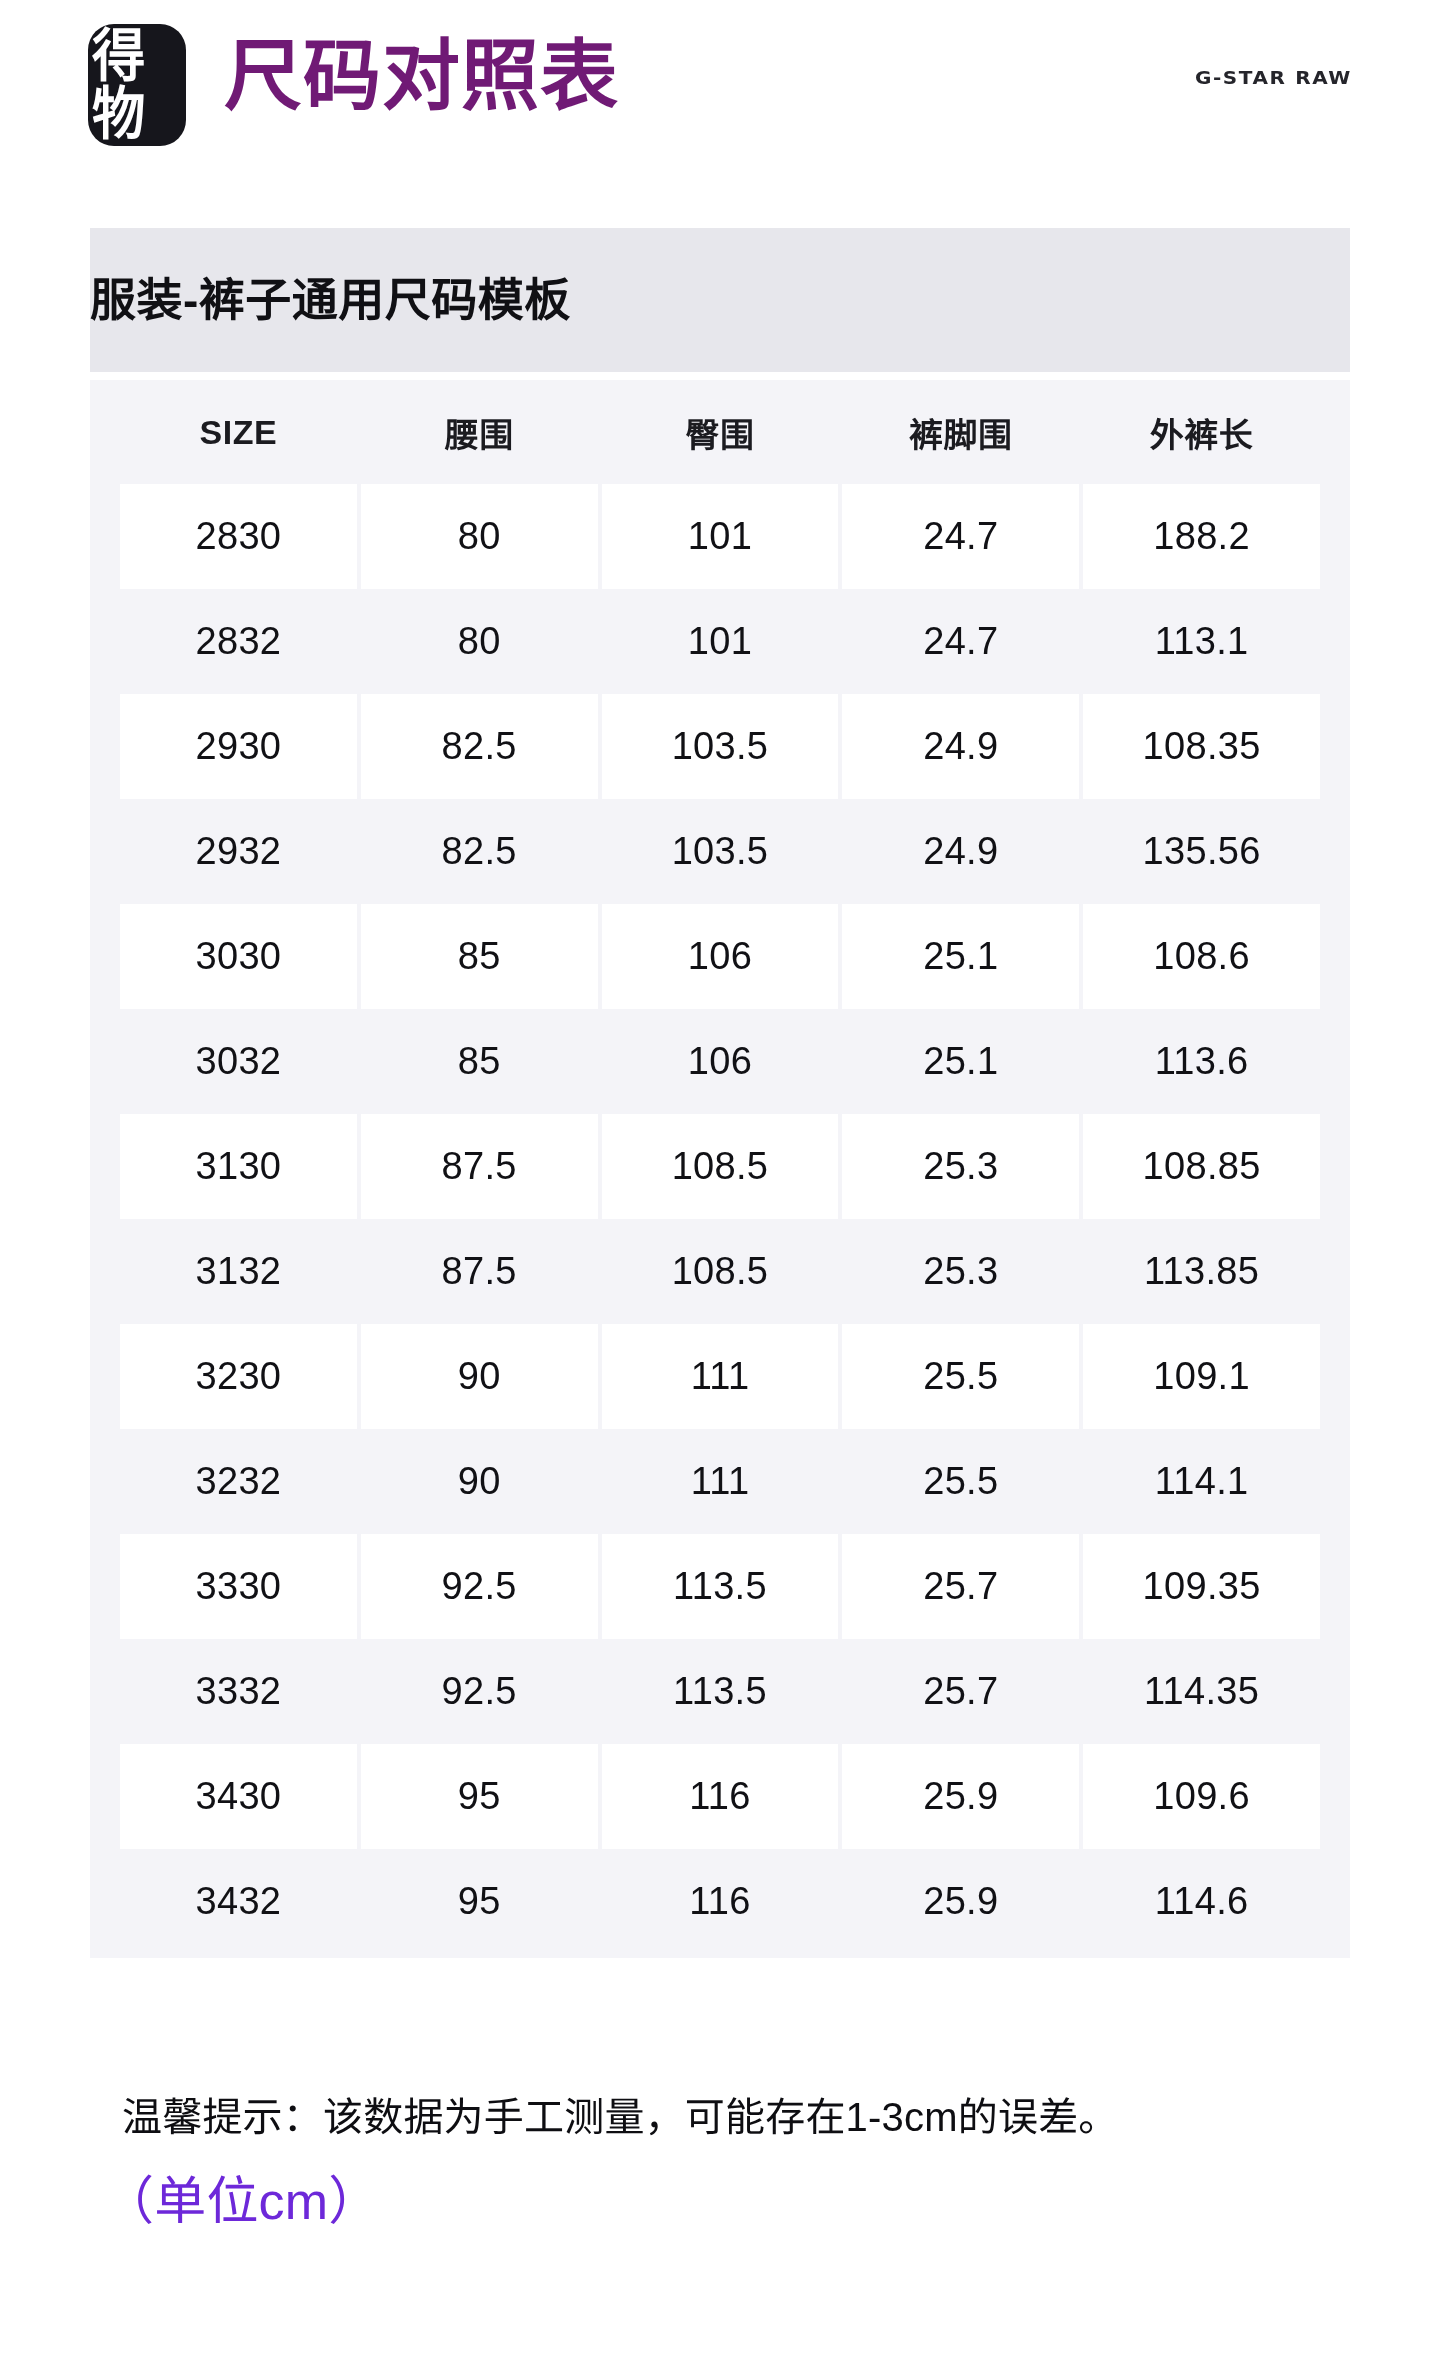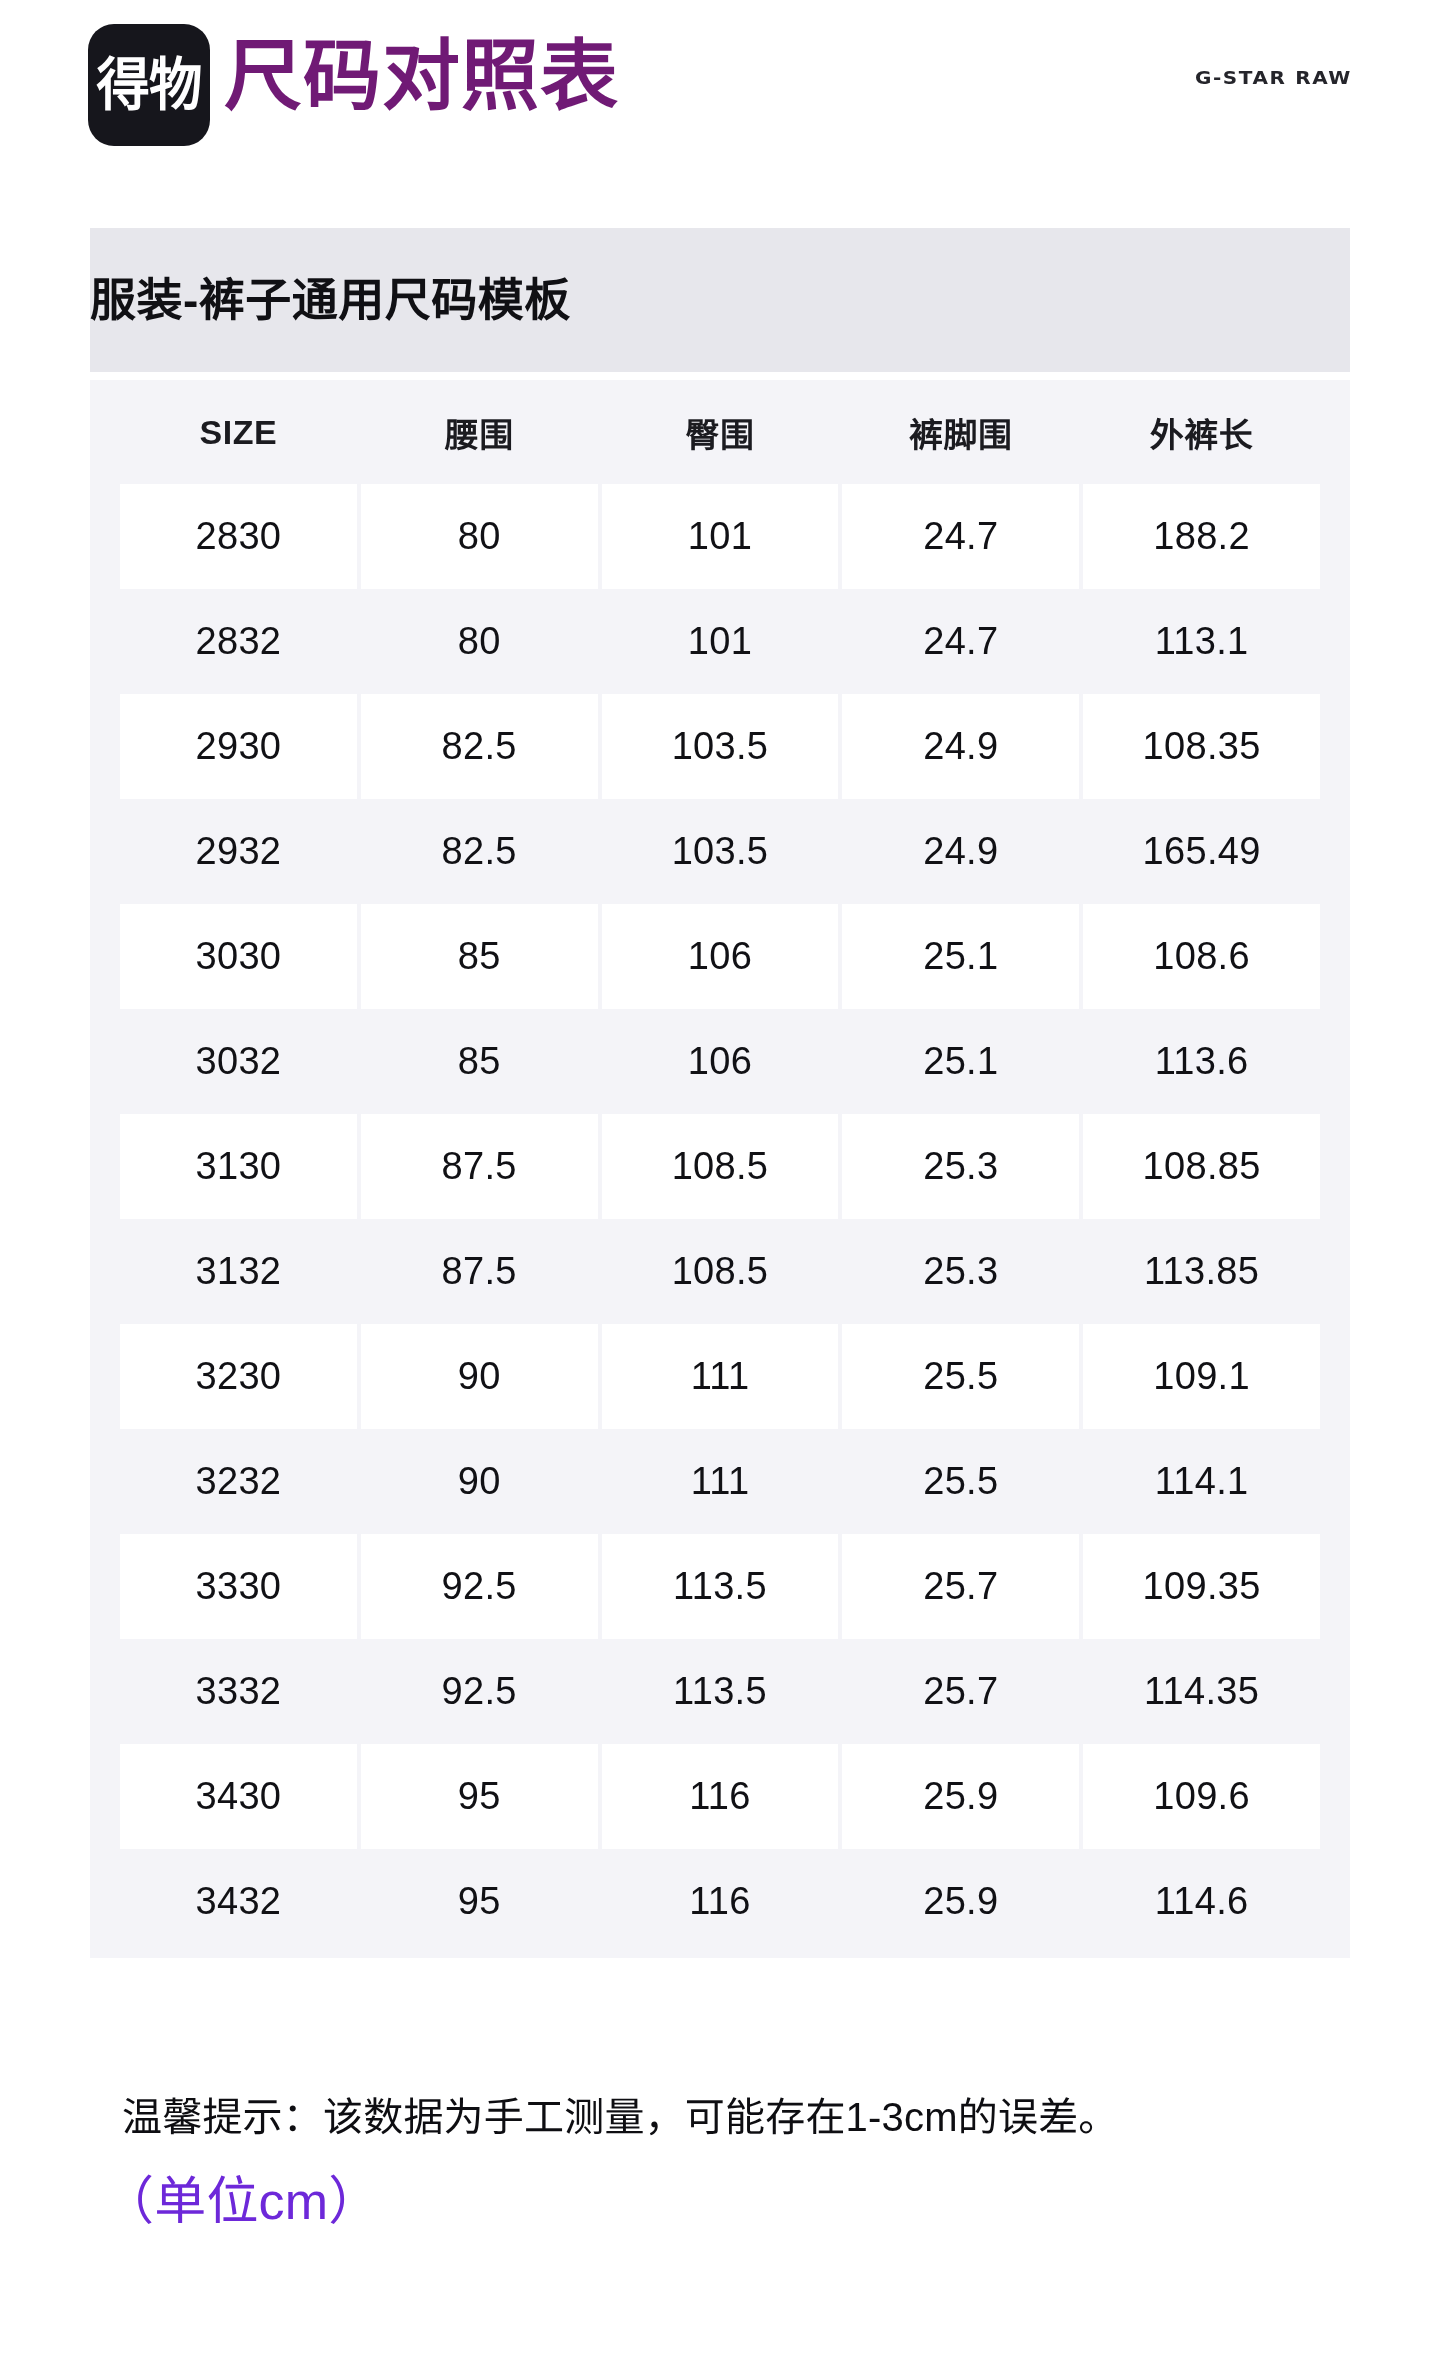--- a/index.html
+++ b/index.html
@@ -29,21 +29,21 @@
     width: 1440px;
     height: 200px;
     display: flex;
     align-items: center;
   }
 
   .brand-logo {
     position: absolute;
     left: 88px;
     top: 24px;
-    width: 122px;
+    width: 98px;
     height: 122px;
     background: #16161c;
     border-radius: 26px;
     display: flex;
     align-items: center;
     justify-content: center;
   }
 
   .brand-logo-text {
     color: #ffffff;
@@ -231,21 +231,21 @@
           <div class="data-cell">82.5</div>
           <div class="data-cell">103.5</div>
           <div class="data-cell">24.9</div>
           <div class="data-cell">108.35</div>
         </div>
         <div class="grid-row data-row">
           <div class="data-cell">2932</div>
           <div class="data-cell">82.5</div>
           <div class="data-cell">103.5</div>
           <div class="data-cell">24.9</div>
-          <div class="data-cell">165.49</div>
+          <div class="data-cell">135.56</div>
         </div>
         <div class="grid-row data-row row-white">
           <div class="data-cell">3030</div>
           <div class="data-cell">85</div>
           <div class="data-cell">106</div>
           <div class="data-cell">25.1</div>
           <div class="data-cell">108.6</div>
         </div>
         <div class="grid-row data-row">
           <div class="data-cell">3032</div>

